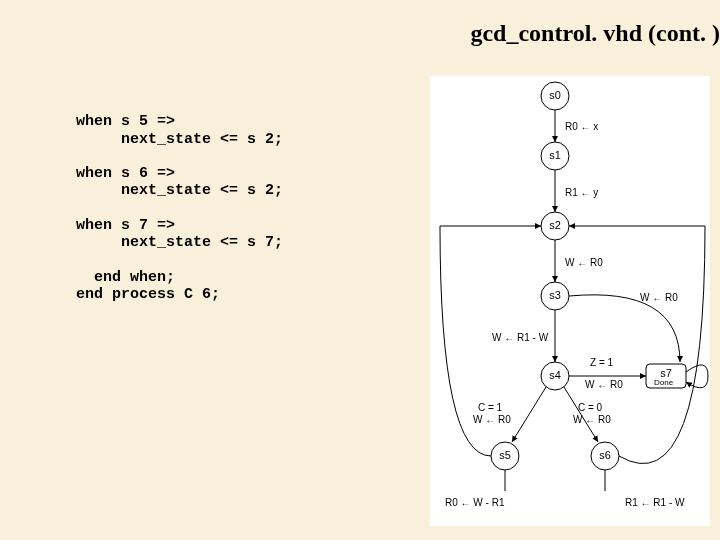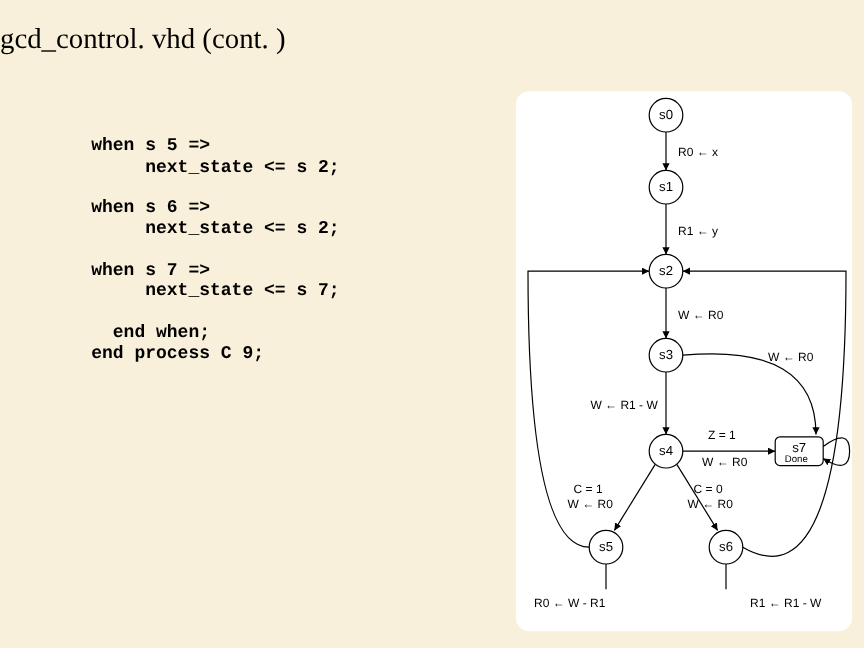--- a/index.html
+++ b/index.html
@@ -6,44 +6,43 @@
     margin: 0;
     padding: 0;
     width: 720px;
     height: 540px;
     background: #f9f0db;
     font-family: "Times New Roman", serif;
     position: relative;
     overflow: hidden;
   }
   .title {
-    text-align: left;
+    text-align: right;
     font-size: 24px;
-    font-weight: normal;
+    font-weight: bold;
     padding-top: 20px;
     padding-bottom: 10px;
   }
   .code {
     position: absolute;
     left: 76px;
     top: 96px;
     font-family: "Courier New", monospace;
     font-size: 15px;
     font-weight: bold;
     line-height: 1.15;
     white-space: pre;
   }
   .diagram {
     position: absolute;
     left: 430px;
     top: 76px;
     width: 280px;
     height: 450px;
     background: #fff;
-    border-radius: 11px;
   }
   .diagram svg { width: 100%; height: 100%; }
   .node { fill:#fff; stroke:#000; stroke-width:1; }
   .lbl { font-family: Arial, sans-serif; font-size:10px; }
   .slbl { font-family: Arial, sans-serif; font-size:11px; text-anchor:middle; dominant-baseline:middle; }
   .edge { stroke:#000; stroke-width:1; fill:none; }
 </style>
 </head>
 <body>
 
@@ -53,21 +52,21 @@
 <span>when</span><span> s 5 =&gt;</span>
 <span>     next_state &lt;= s 2;</span>
 
 <span>when</span><span> s 6 =&gt;</span>
 <span>     next_state &lt;= s 2;</span>
 
 <span>when</span><span> s 7 =&gt;</span>
 <span>     next_state &lt;= s 7;</span>
 
 <span>  end when</span><span>;</span>
-<span>end process</span><span> C 9;</span>
+<span>end process</span><span> C 6;</span>
 </div>
 
 <div class="diagram">
 <svg viewBox="0 0 280 450">
   <defs>
     <marker id="ah" markerWidth="8" markerHeight="8" refX="6" refY="3" orient="auto">
       <path d="M0,0 L6,3 L0,6 Z" fill="#000"></path>
     </marker>
   </defs>
 

